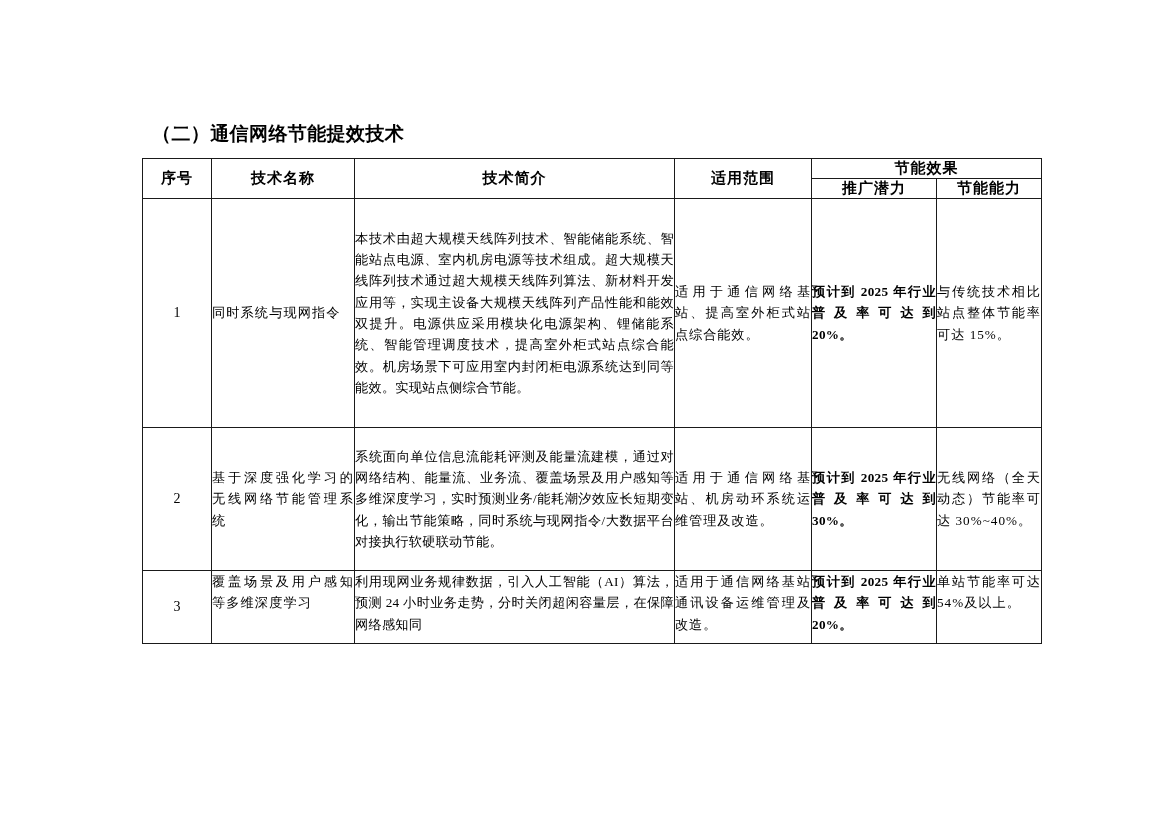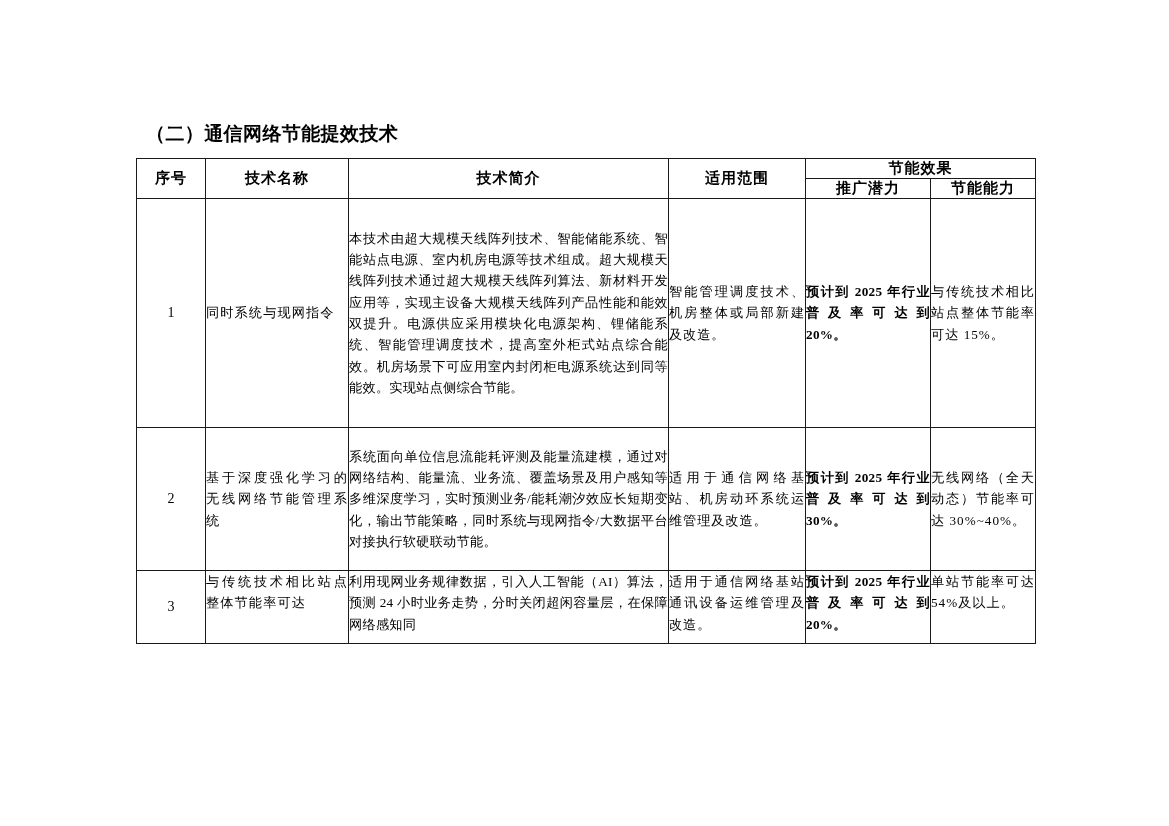--- a/index.html
+++ b/index.html
@@ -10,21 +10,21 @@
   body {
     width: 1169px;
     height: 826px;
     font-family: "Liberation Serif", "DejaVu Serif", serif;
     color: #000000;
     position: relative;
     overflow: hidden;
   }
   .page {
     position: absolute;
-    left: 0; top: 0;
+    left: 6px; top: 0;
     width: 1001px;
     height: 826px;
     border-radius: 6px;
   }
   .section-title {
     position: absolute;
     left: 146px;
     top: 121px;
     font-size: 19px;
     font-weight: 700;
@@ -134,35 +134,35 @@
       <tr>
         <th class="th-pad">推广潜力</th>
         <th class="th-pad">节能能力</th>
       </tr>
     </thead>
     <tbody>
       <tr class="row-1">
         <td class="cell cell-idx">1</td>
         <td class="cell cell-name">同时系统与现网指令</td>
         <td class="cell cell-desc">本技术由超大规模天线阵列技术、智能储能系统、智能站点电源、室内机房电源等技术组成。超大规模天线阵列技术通过超大规模天线阵列算法、新材料开发应用等，实现主设备大规模天线阵列产品性能和能效双提升。电源供应采用模块化电源架构、锂储能系统、智能管理调度技术，提高室外柜式站点综合能效。机房场景下可应用室内封闭柜电源系统达到同等能效。实现站点侧综合节能。</td>
-        <td class="cell cell-scope">智能管理调度技术、机房整体或局部新建及改造。</td>
+        <td class="cell cell-scope">适用于通信网络基站、提高室外柜式站点综合能效。</td>
         <td class="cell cell-pot">预计到 2025 年行业普及率可达到 20%。</td>
         <td class="cell cell-cap">与传统技术相比站点整体节能率可达 15%。</td>
       </tr>
       <tr class="row-2">
         <td class="cell cell-idx">2</td>
         <td class="cell cell-name">基于深度强化学习的无线网络节能管理系统</td>
         <td class="cell cell-desc">系统面向单位信息流能耗评测及能量流建模，通过对网络结构、能量流、业务流、覆盖场景及用户感知等多维深度学习，实时预测业务/能耗潮汐效应长短期变化，输出节能策略，同时系统与现网指令/大数据平台对接执行软硬联动节能。</td>
         <td class="cell cell-scope">适用于通信网络基站、机房动环系统运维管理及改造。</td>
         <td class="cell cell-pot">预计到 2025 年行业普及率可达到 30%。</td>
         <td class="cell cell-cap">无线网络（全天动态）节能率可达 30%~40%。</td>
       </tr>
       <tr class="row-3">
         <td class="cell cell-idx">3</td>
-        <td class="cell cell-name">与传统技术相比站点整体节能率可达</td>
+        <td class="cell cell-name">覆盖场景及用户感知等多维深度学习</td>
         <td class="cell cell-desc">利用现网业务规律数据，引入人工智能（AI）算法，预测 24 小时业务走势，分时关闭超闲容量层，在保障网络感知同</td>
         <td class="cell cell-scope">适用于通信网络基站通讯设备运维管理及改造。</td>
         <td class="cell cell-pot">预计到 2025 年行业普及率可达到 20%。</td>
         <td class="cell cell-cap">单站节能率可达 54%及以上。</td>
       </tr>
     </tbody>
   </table>
 
 
 </div>

